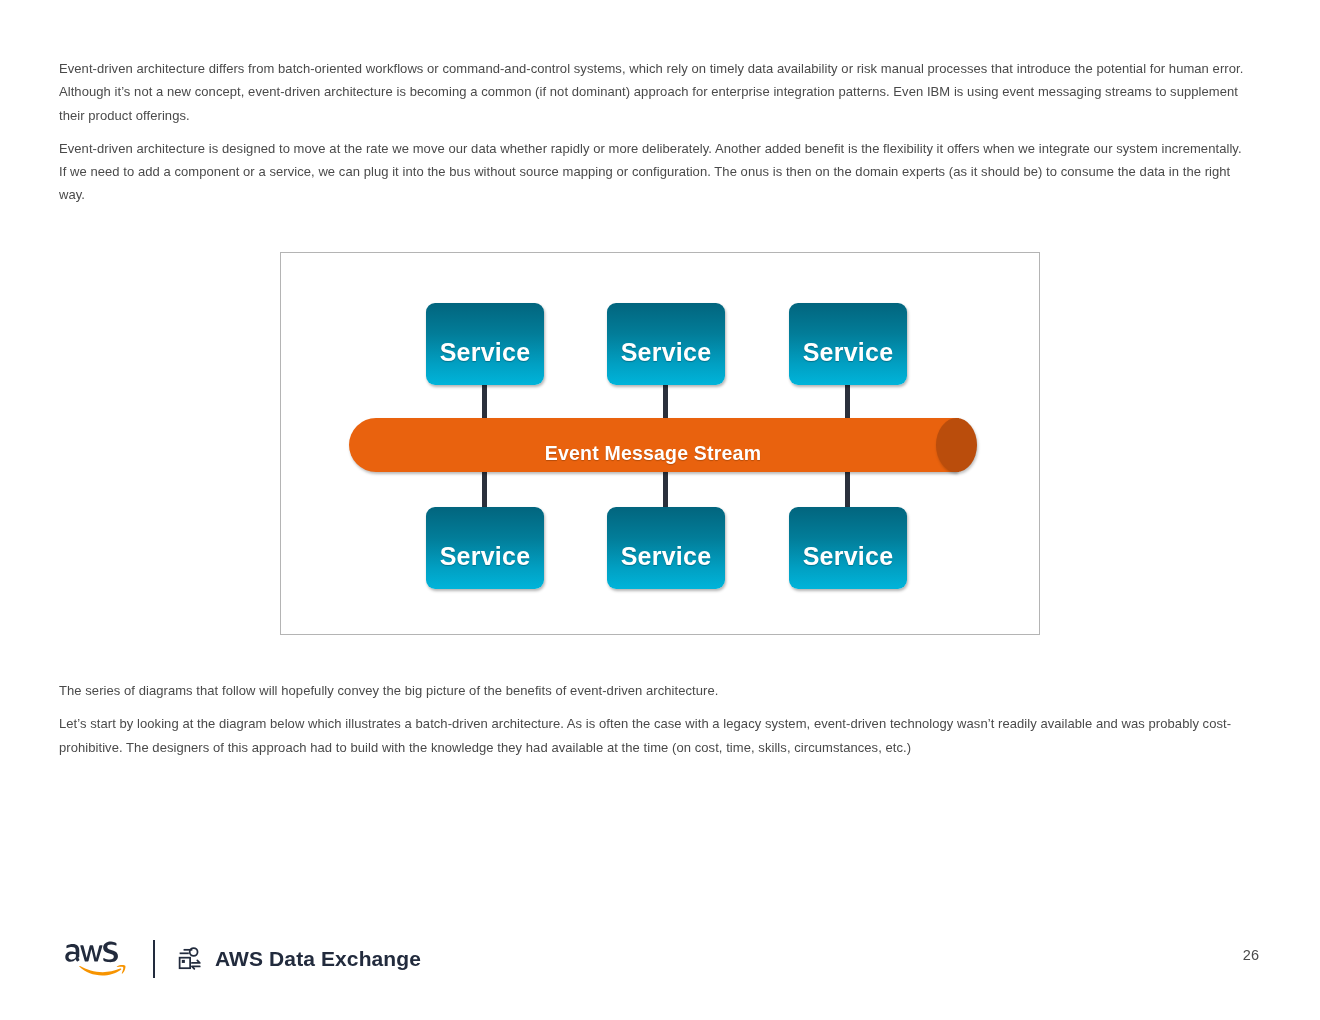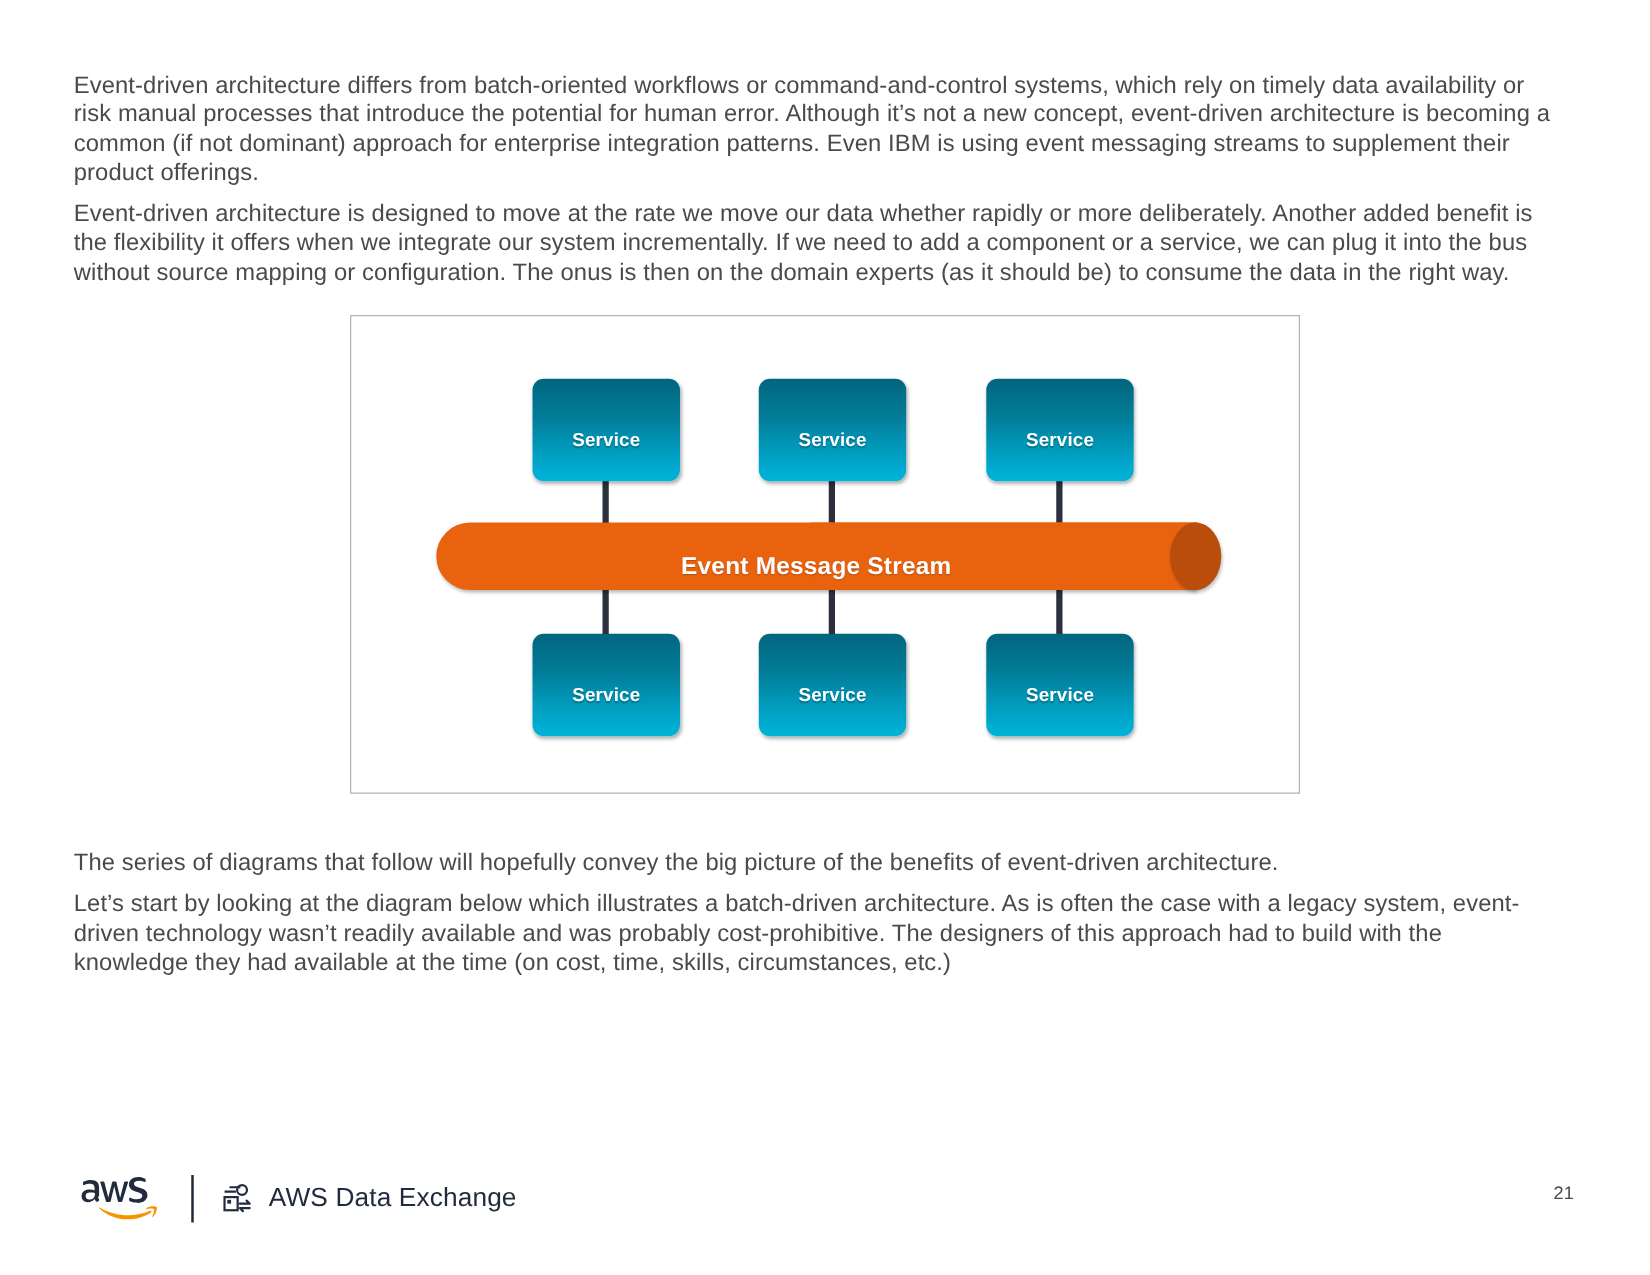--- a/index.html
+++ b/index.html
@@ -21,21 +21,21 @@
     inset: 0;
   }
 
   
   .prose {
     position: absolute;
     left: 59px;
     width: 1188px;
   }
   .para {
-    font-size: 19px;
+    font-size: 13px;
     line-height: 23.3px;
     color: #4a4a4a;
     margin: 0 0 10px 0;
     letter-spacing: 0.005em;
   }
 
   #prose-top { top: 57px; }
   #prose-bottom { top: 679px; }
 
   
@@ -69,21 +69,21 @@
     border-radius: 9px;
     background: linear-gradient(to bottom, #02657e 0%, #027d99 38%, #01a0c3 75%, #00b4da 100%);
     box-shadow: 1px 2px 3px rgba(0,0,0,0.30);
     display: flex;
     align-items: center;
     justify-content: center;
     z-index: 3;
   }
   .svc-label {
     color: #ffffff;
-    font-size: 15px;
+    font-size: 25px;
     font-weight: bold;
     letter-spacing: 0.01em;
     text-shadow: 0 1px 1px rgba(0,0,0,0.25);
     white-space: nowrap;
     margin-top: 16px;
   }
 
   
   .bus {
     position: absolute;
@@ -167,21 +167,21 @@
     margin: 0 22px 0 24px;
   }
   .adx-icon {
     width: 28px;
     height: 28px;
     display: block;
     margin-right: 10px;
   }
   .adx-text {
     font-size: 21px;
-    font-weight: normal;
+    font-weight: bold;
     color: #222b3d;
     letter-spacing: 0.005em;
     white-space: nowrap;
   }
   .page-number {
     position: absolute;
     right: 0;
     top: 14px;
     font-size: 14.5px;
     color: #4a4a4a;
@@ -265,16 +265,16 @@
           <path d="M3 9.5h10.5"></path>
           <circle cx="19" cy="8" r="4.5"></circle>
         </g>
         <path d="M17 20.5h9l-2.8-2.8M26 24.5h-9l2.8 2.8" fill="none" stroke="#222b3d" stroke-width="2" stroke-linecap="round" stroke-linejoin="round"></path>
         <rect x="5.5" y="17" width="3.5" height="3.5" fill="#222b3d"></rect>
       </svg>
 
       <span class="adx-text">AWS Data Exchange</span>
     </div>
 
-    <div class="page-number">21</div>
+    <div class="page-number">26</div>
   </div>
 
 </div>
 
 </body></html>

